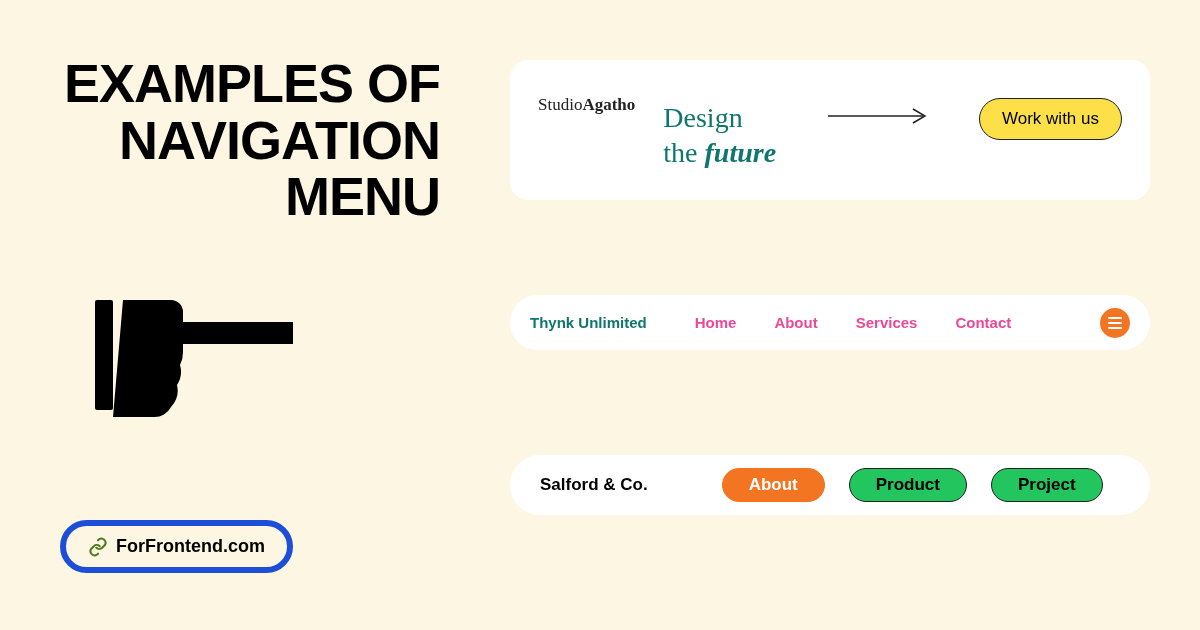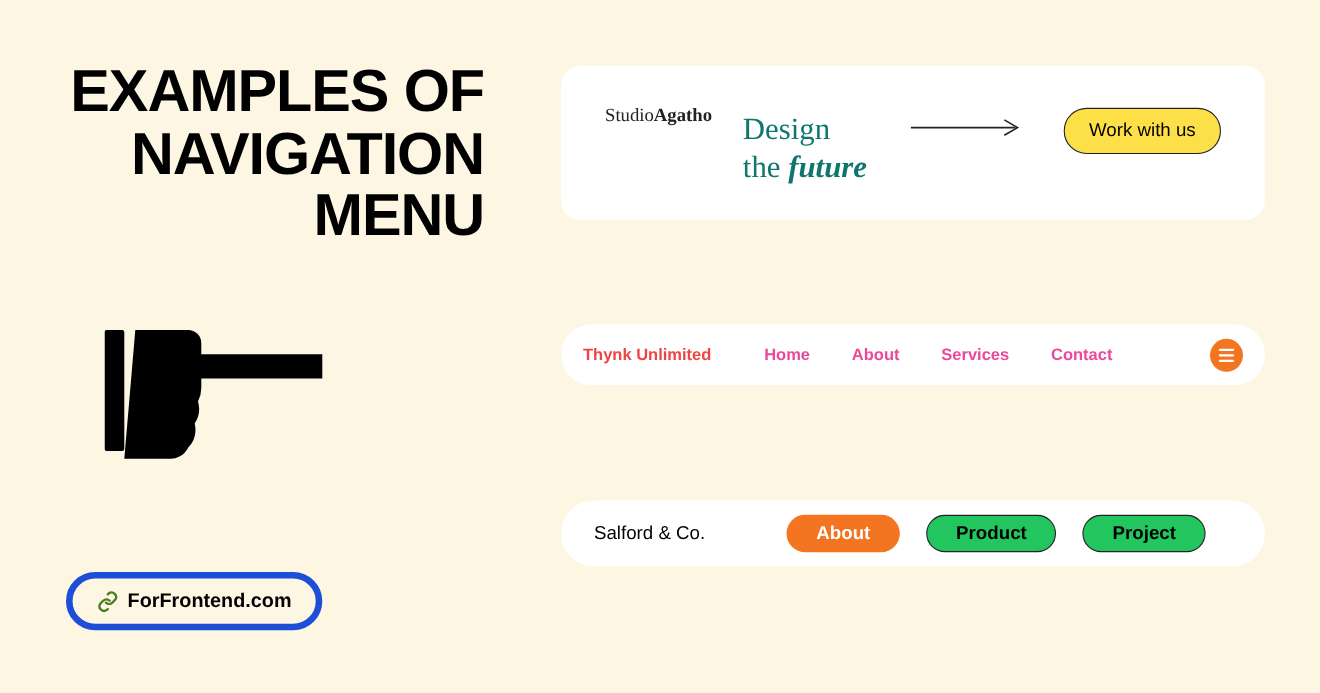--- a/index.html
+++ b/index.html
@@ -56,21 +56,21 @@
   }
   .card {
     background: #fff;
     border-radius: 18px;
     margin-bottom: 70px;
   }
   .card1 {
     height: 140px;
     display: flex;
     align-items: flex-start;
-    padding: 30px 40px;
+    padding: 30px 28px;
     gap: 28px;
   }
   .studio-logo {
     font-family: Georgia, serif;
     font-size: 17px;
     color: #222;
     padding-top: 5px;
   }
   .studio-logo .bold { font-weight: 700; }
   .design-text {
@@ -102,21 +102,21 @@
   .card2 {
     height: 55px;
     display: flex;
     align-items: center;
     padding: 0 20px;
     gap: 38px;
     border-radius: 30px;
     margin-top: 95px;
   }
   .thynk-logo {
-    color: #ef4444;
+    color: #0f766e;
     font-weight: 700;
     font-size: 15px;
     margin-right: 10px;
   }
   .nav2-item {
     font-size: 15px;
     font-weight: 700;
     color: #ec4899;
   }
   .hamburger {
@@ -142,21 +142,21 @@
     height: 60px;
     display: flex;
     align-items: center;
     padding: 0 30px;
     gap: 24px;
     border-radius: 30px;
     margin-top: 105px;
   }
   .salford-logo {
     font-size: 17px;
-    font-weight: 400;
+    font-weight: 700;
     color: #000;
     margin-right: 50px;
   }
   .pill {
     border: 1.5px solid #222;
     border-radius: 999px;
     padding: 6px 26px;
     font-size: 17px;
     font-weight: 600;
     background: #22c55e;

